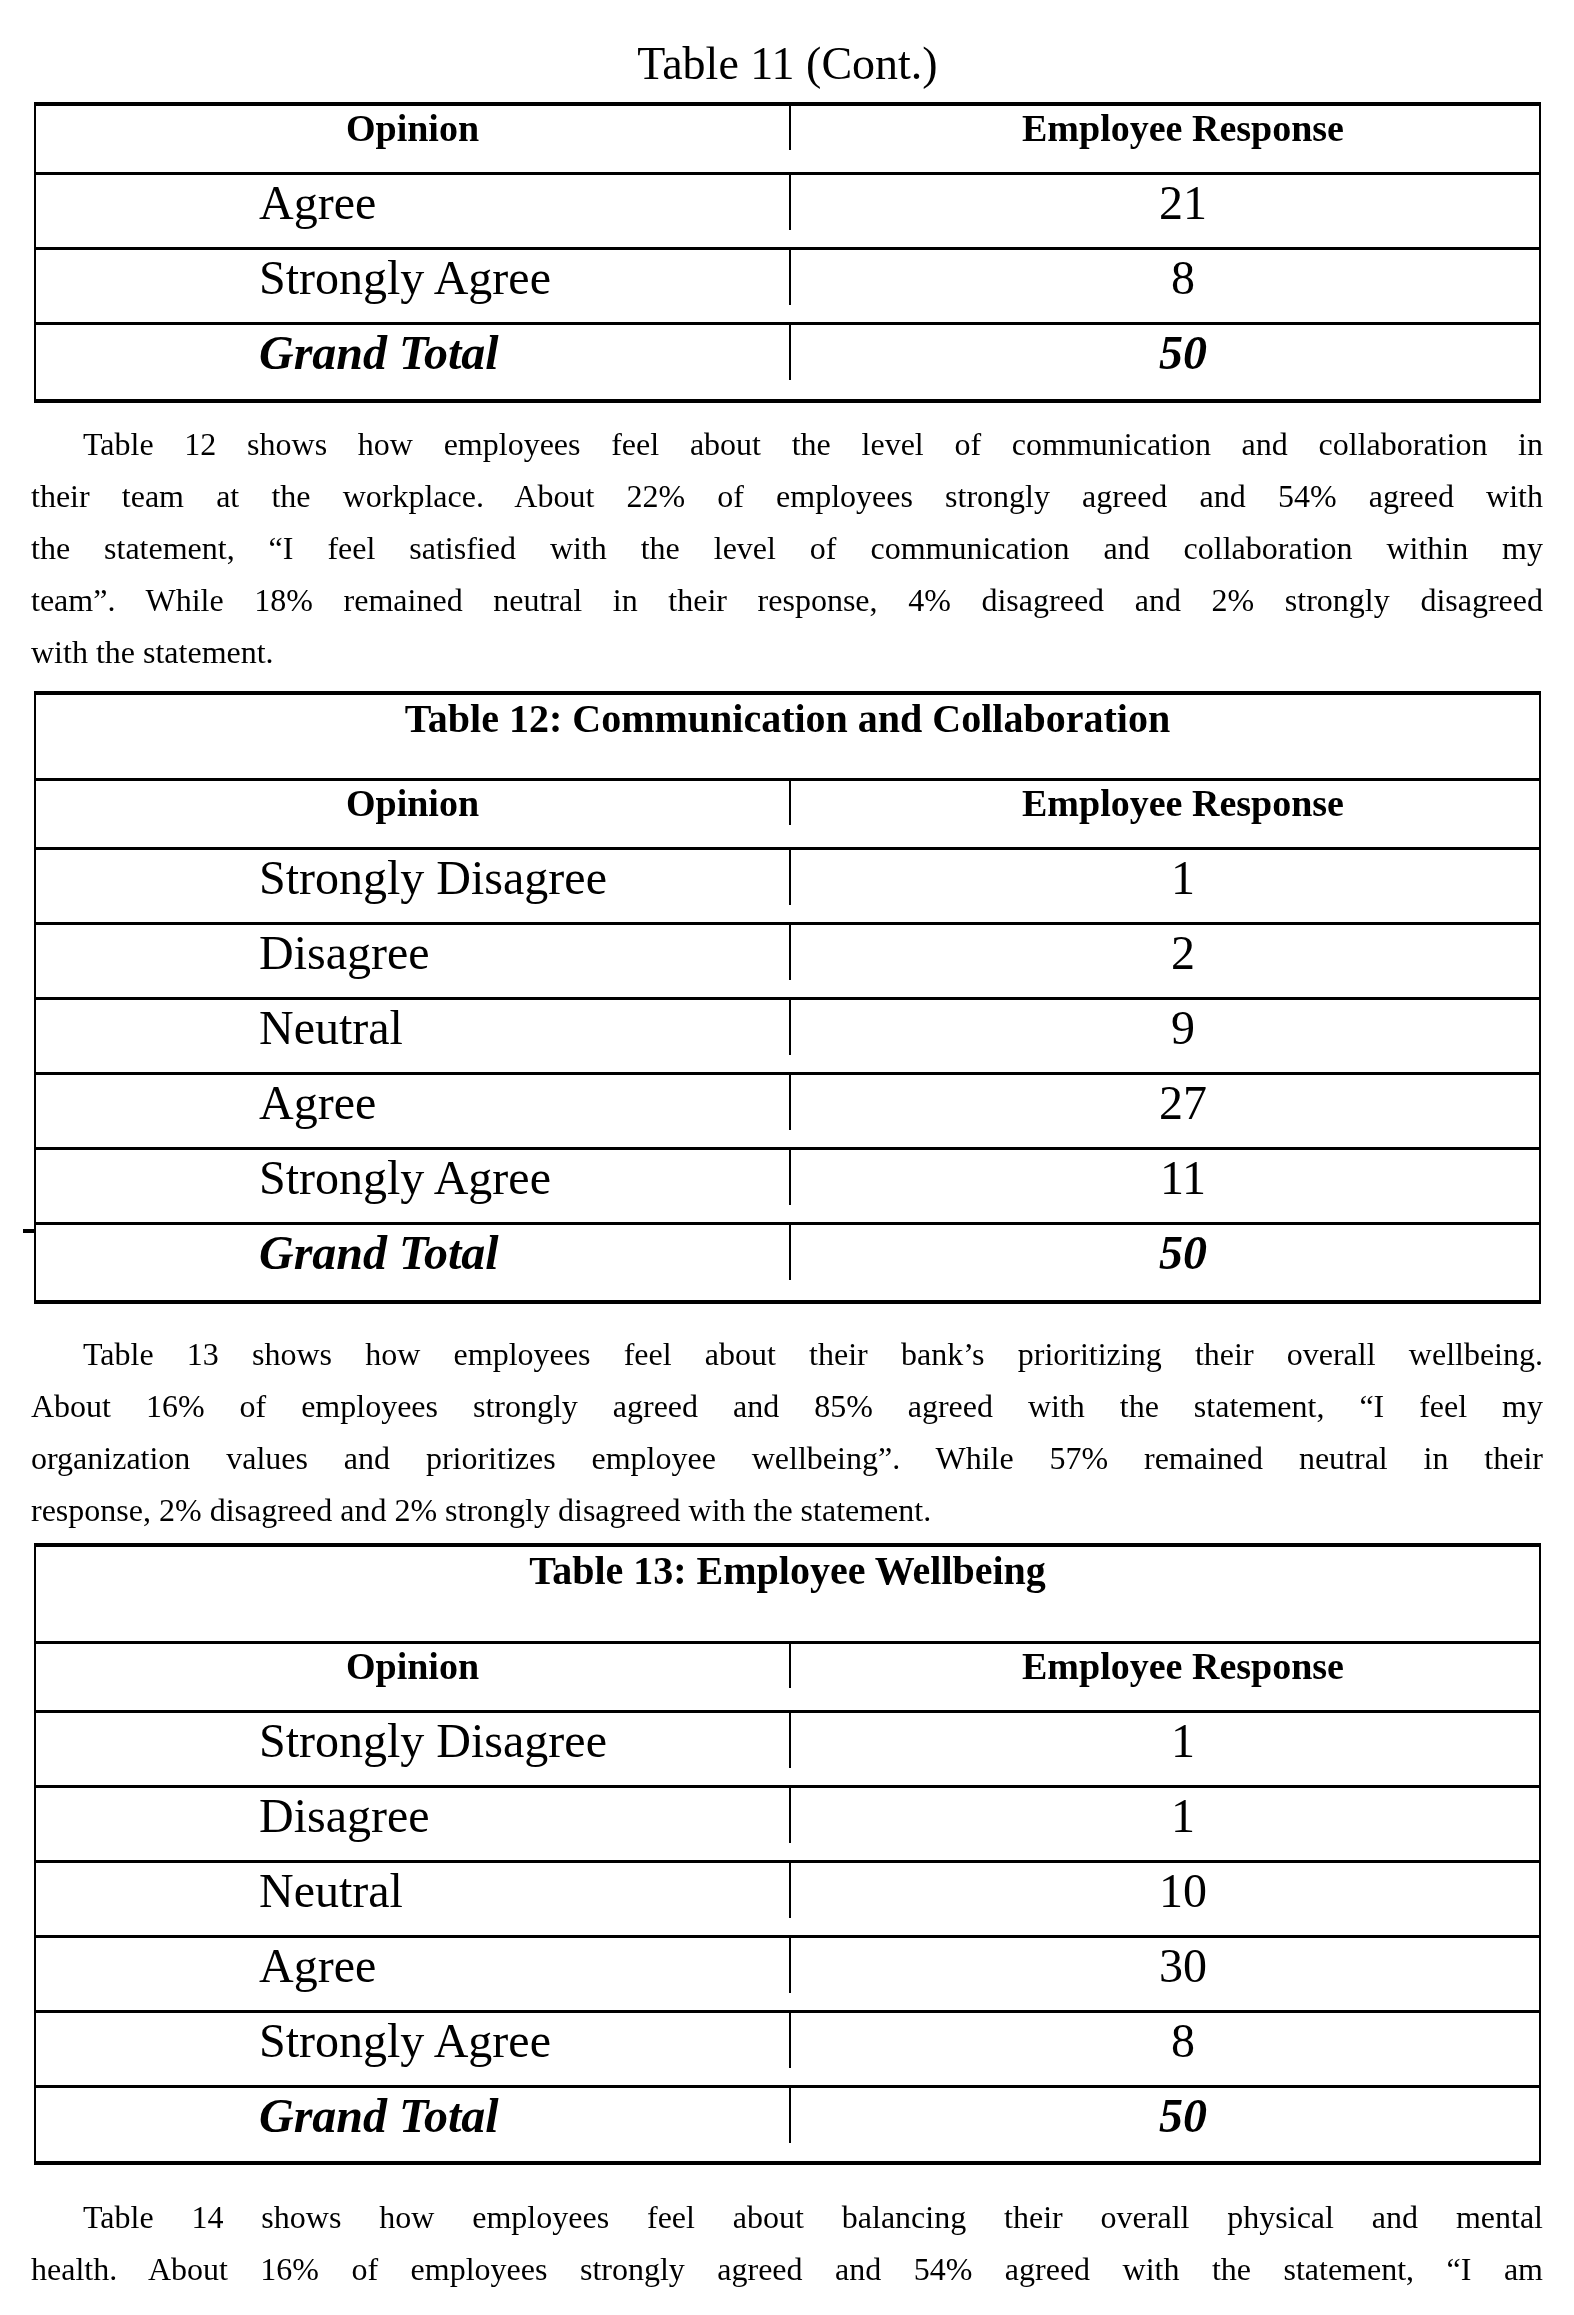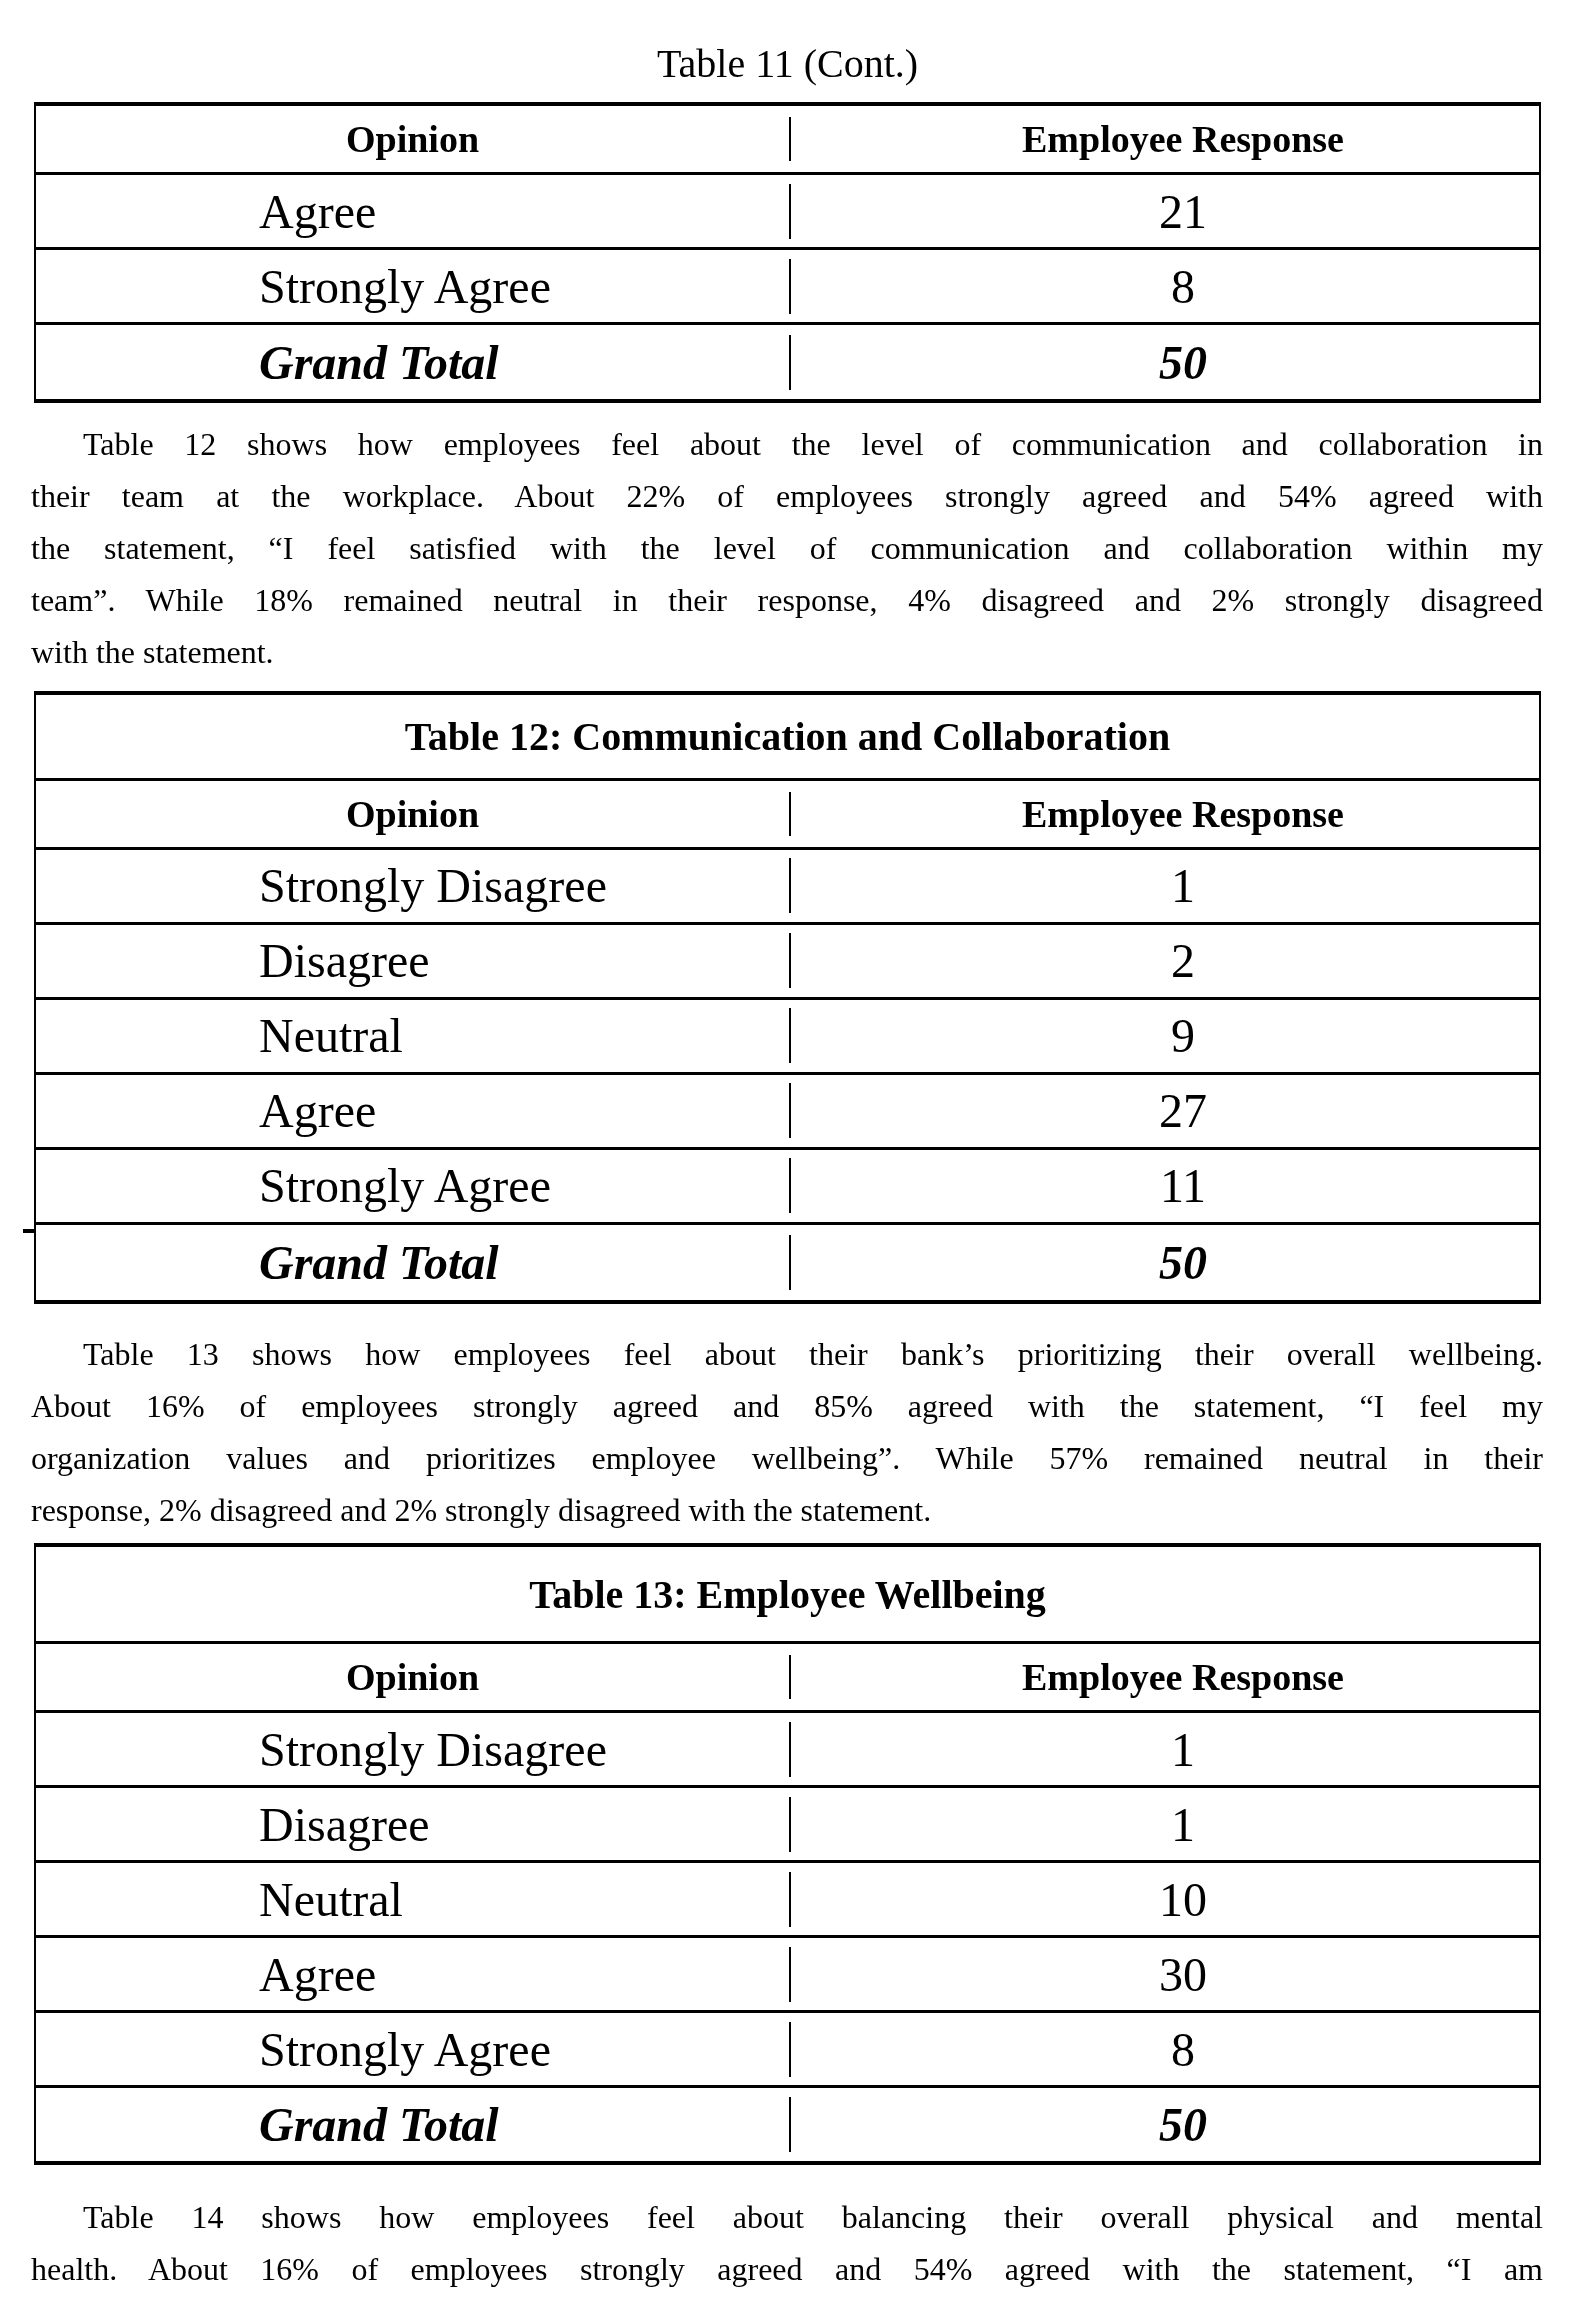--- a/index.html
+++ b/index.html
@@ -7,34 +7,34 @@
     position:relative;
     width:1575px;height:2316px;
     background:#ffffff;color:#000000;
     font-family:"Liberation Serif","DejaVu Serif",serif;
     overflow:hidden;
   }
   
   .page-title{
     margin:38px 34px 0 34px;
     text-align:center;
-    font-size:40px;line-height:52px;
+    font-size:46px;line-height:52px;
     white-space:nowrap;
   }
   
   .tbl{
     margin-left:34px;margin-right:34px;
     border:2.8px solid #000;
     border-top-width:4.7px;border-bottom-width:4.7px;
     background:#fff;
   }
   .tbl-11{margin-top:12.3px;}
   .tbl-12{margin-top:12.3px;}
   .tbl-13{margin-top:7.6px;}
-  .trow{display:flex;align-items:center;height:72px;}
+  .trow{display:flex;align-items:flex-start;height:72px;}
   .trow + .trow{border-top:3.8px solid #000;}
   .thead{height:66px;}
   .total{height:74px;font-style:italic;}
   .tbl-12 .ttitle{height:83px;}
   .tbl-13 .ttitle{height:94px;}
   .tbl-12 .total{height:75px;}
   .tbl-13 .total{height:73px;}
   .ttitle{height:85px;}
   .title-cell{
     width:100%;display:flex;align-items:center;justify-content:center;

